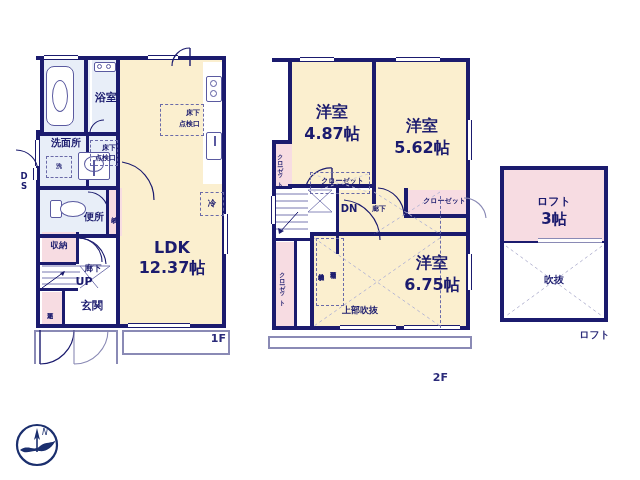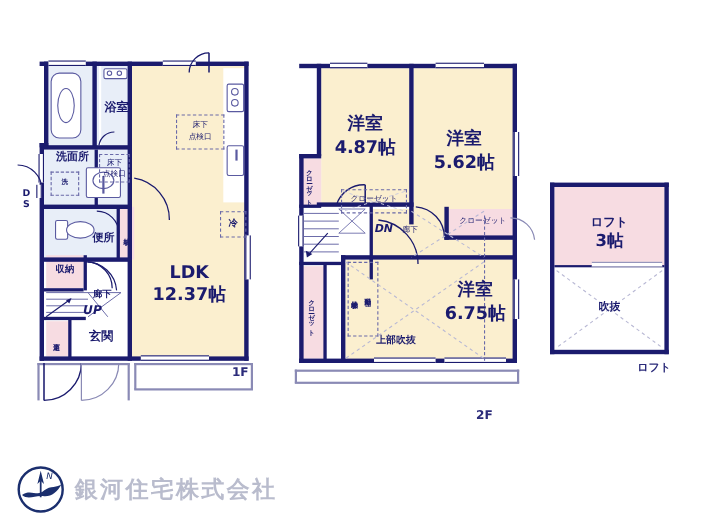--- a/index.html
+++ b/index.html
@@ -29,23 +29,23 @@
 
   
   .lbl{position:absolute;white-space:nowrap;color:#1B1B6E;
        font-family:"DejaVu Sans","Liberation Sans",sans-serif;
        line-height:1.05;text-align:center;}
   .vert{writing-mode:vertical-rl;text-orientation:upright;white-space:nowrap;}
   .big{font-size:16px;font-weight:700;}
   .num{font-size:16px;font-weight:700;}
   .mid{font-size:11px;font-weight:700;}
   .sm{font-size:8.5px;font-weight:700;}
-  .xs{font-size:7px;font-weight:400;}
+  .xs{font-size:7px;font-weight:700;text-align:right;}
   .tiny{font-size:6px;font-weight:700;}
-  .ital{font-style:italic;font-weight:700;}
+  .ital{font-weight:700;}
   .floorlbl{font-size:11px;font-weight:700;color:#2b2b7a;}
 
   
   .cross{overflow:visible;}
 
   
   .fx{border:1.2px solid #5a5aa0;background:#ffffff;border-radius:2px;}
   .fxr{border:1.2px solid #5a5aa0;background:#ffffff;border-radius:50%;}
 
   
@@ -337,16 +337,15 @@
   </div>
 
   <div class="logo-wrap" style="left:14px;top:422px;">
     <svg width="46" height="46" viewBox="0 0 46 46">
       <circle cx="23" cy="23" r="20" fill="none" stroke="#1B2F6E" stroke-width="2.2"></circle>
       <path d="M23 6 L20 18 L23 15 L26 18 Z" fill="#1B2F6E"></path>
       <path d="M23 15 L23 30" stroke="#1B2F6E" stroke-width="1.6"></path>
       <path d="M6 28 C14 22 20 30 26 24 C32 19 38 22 42 18 C38 26 32 30 25 29 C18 28 12 33 6 28 Z" fill="#1B2F6E"></path>
       <text x="28" y="13" font-size="8" fill="#1B2F6E" font-family="DejaVu Sans, sans-serif" font-style="italic">N</text>
     </svg>
-    <span class="logo-name">銀河住宅株式会社</span>
   </div>
 
 </div>
 
 </body></html>

